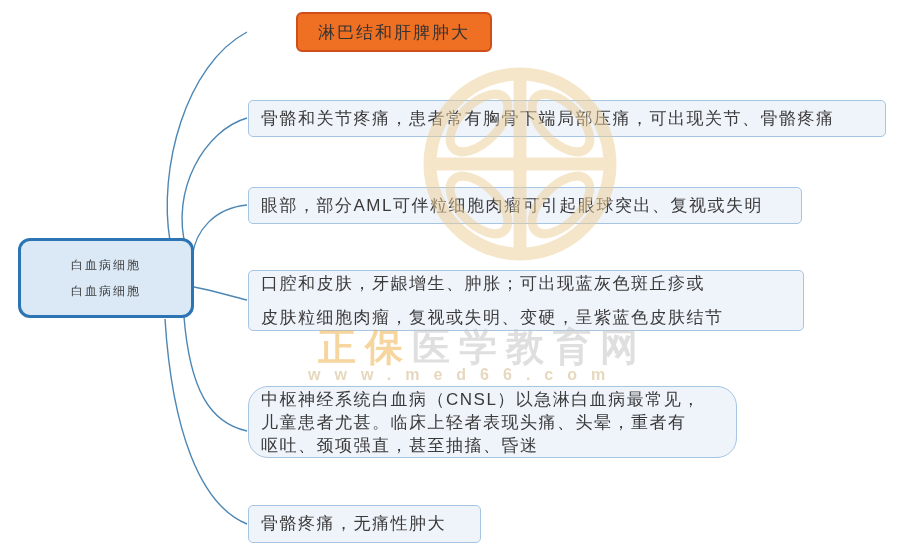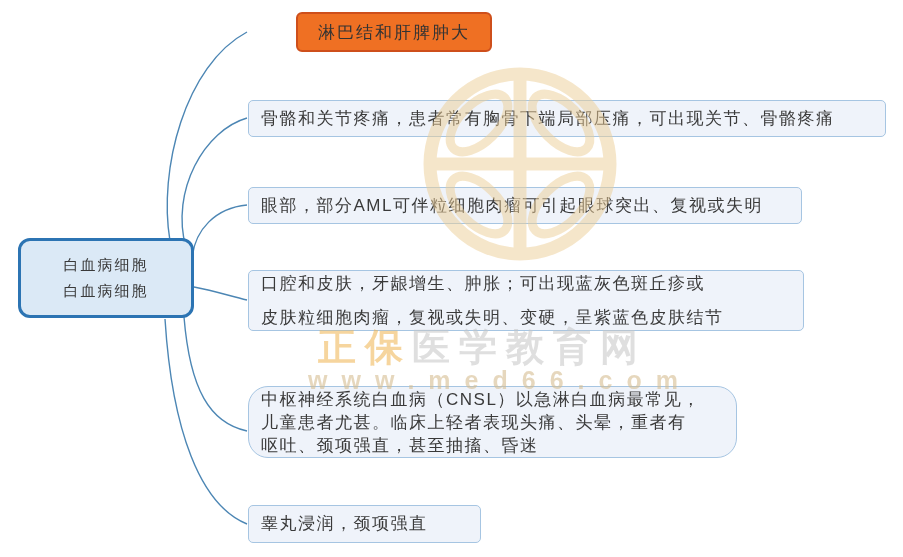--- a/index.html
+++ b/index.html
@@ -11,40 +11,40 @@
   }
   html,body{margin:0;padding:0;background:#ffffff;}
   body{font-family:"Liberation Sans","DejaVu Sans",sans-serif;}
   #canvas{position:relative;width:903px;height:557px;background:#fff;overflow:hidden;}
   #connectors{position:absolute;left:0;top:0;z-index:0;}
   .node{position:absolute;box-sizing:border-box;z-index:1;color:var(--text-color);
         display:flex;flex-direction:column;justify-content:center;}
   .node .ln{white-space:nowrap;}
   .root{left:18px;top:238px;width:176px;height:80px;background:var(--root-fill);
         border:3px solid var(--root-border);border-radius:12px;text-align:center;
-        font-size:15px;letter-spacing:2px;line-height:26px;font-weight:400;}
+        font-size:12px;letter-spacing:2px;line-height:26px;font-weight:400;}
   .branch{background:var(--branch-fill);border:1px solid var(--branch-border);
         border-radius:5px;font-size:17px;letter-spacing:1.5px;line-height:22px;
         padding:4px 12px;}
   .b1{left:248px;top:12px;width:196px;height:40px;background:var(--orange-fill);
       border:2px solid var(--orange-border);border-radius:6px;text-align:center;
       font-size:17px;letter-spacing:2px;color:#333;margin-left:48px;}
   .b2{left:248px;top:100px;width:638px;height:37px;}
   .b3{left:248px;top:187px;width:554px;height:37px;}
   .b4{left:248px;top:270px;width:556px;height:61px;gap:12px;}
   .b5{left:248px;top:386px;width:489px;height:72px;line-height:23px;border-radius:20px;}
   .b6{left:248px;top:505px;width:233px;height:38px;}
   #watermark{position:absolute;left:0;top:0;width:903px;height:557px;z-index:2;
              pointer-events:none;}
   #wm-logo{position:absolute;left:422px;top:66px;opacity:0.5;}
   #wm-brand{position:absolute;left:318px;top:322px;font-size:38px;font-weight:bold;
             letter-spacing:9px;opacity:0.55;white-space:nowrap;}
   #wm-brand .hi{color:var(--wm-brand);}
   #wm-brand .rest{color:var(--wm-gray);}
-  #wm-url{position:absolute;left:308px;top:366px;font-size:25px;font-weight:bold;
+  #wm-url{position:absolute;left:308px;top:366px;font-size:16px;font-weight:bold;
           letter-spacing:14px;color:var(--wm-url);opacity:0.6;white-space:nowrap;}
 </style>
 </head>
 <body>
 
 <div id="canvas">
 
   <svg id="connectors" width="903" height="557" viewBox="0 0 903 557">
     <g fill="none" stroke="#4C86B4" stroke-width="1.4">
       <path d="M 170 241 C 158 170 185 65 247 32"></path>
@@ -78,21 +78,21 @@
     <div class="ln">皮肤粒细胞肉瘤，复视或失明、变硬，呈紫蓝色皮肤结节</div>
   </div>
 
   <div class="node branch b5">
     <div class="ln">中枢神经系统白血病（CNSL）以急淋白血病最常见，</div>
     <div class="ln">儿童患者尤甚。临床上轻者表现头痛、头晕，重者有</div>
     <div class="ln">呕吐、颈项强直，甚至抽搐、昏迷</div>
   </div>
 
   <div class="node branch b6">
-    <div class="ln">睾丸浸润，颈项强直</div>
+    <div class="ln">骨骼疼痛，无痛性肿大</div>
   </div>
 
   <div id="watermark">
     <svg id="wm-logo" width="196" height="196" viewBox="0 0 196 196">
       <g stroke="#EDCE96" fill="none">
         <circle cx="98" cy="98" r="90" stroke-width="13"></circle>
         <line x1="98" y1="2" x2="98" y2="194" stroke-width="13"></line>
         <line x1="10" y1="98" x2="186" y2="98" stroke-width="13"></line>
         <ellipse cx="57" cy="57" rx="36" ry="19" stroke-width="9" transform="rotate(-45 57 57)"></ellipse>
         <ellipse cx="139" cy="57" rx="36" ry="19" stroke-width="9" transform="rotate(45 139 57)"></ellipse>

